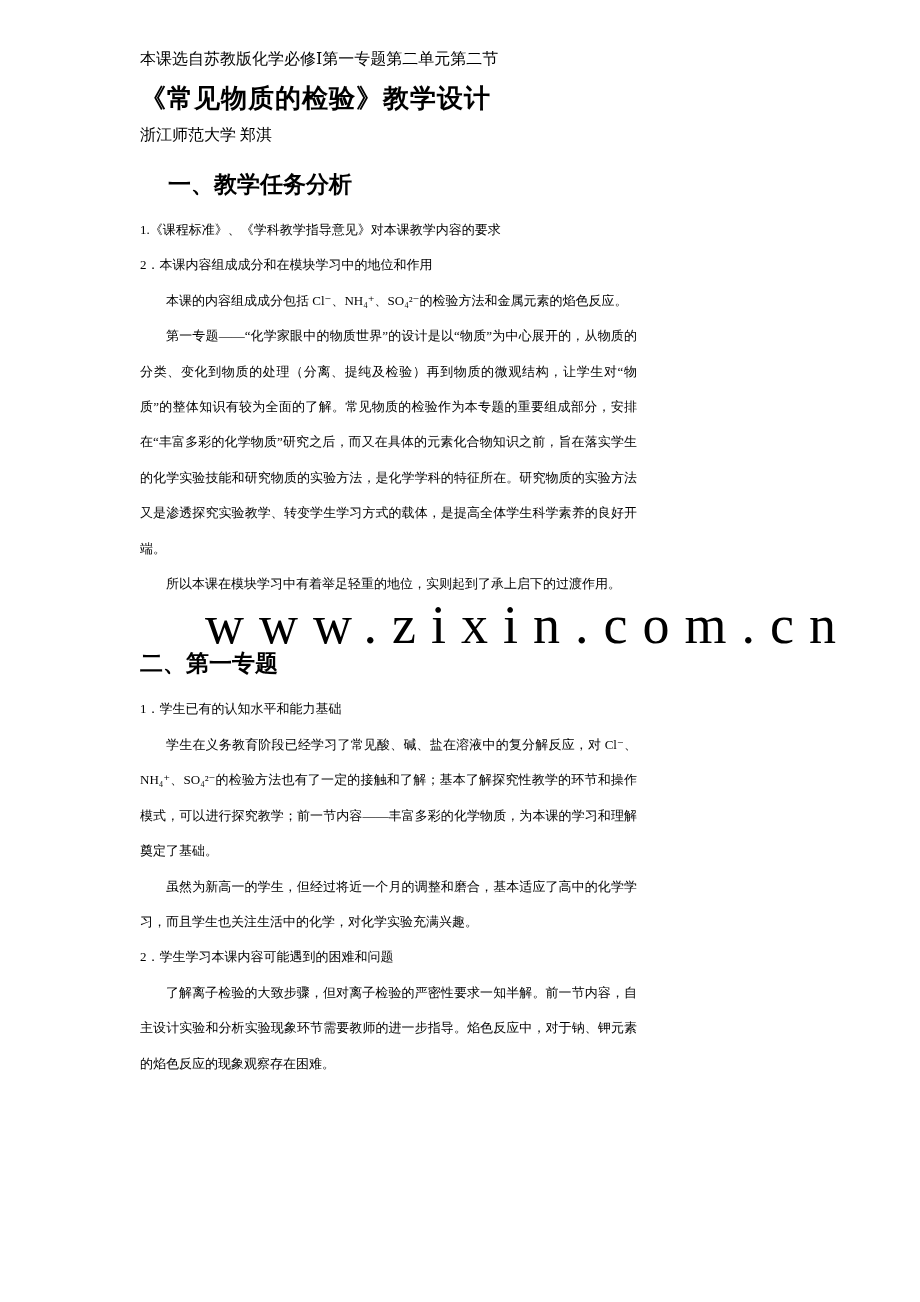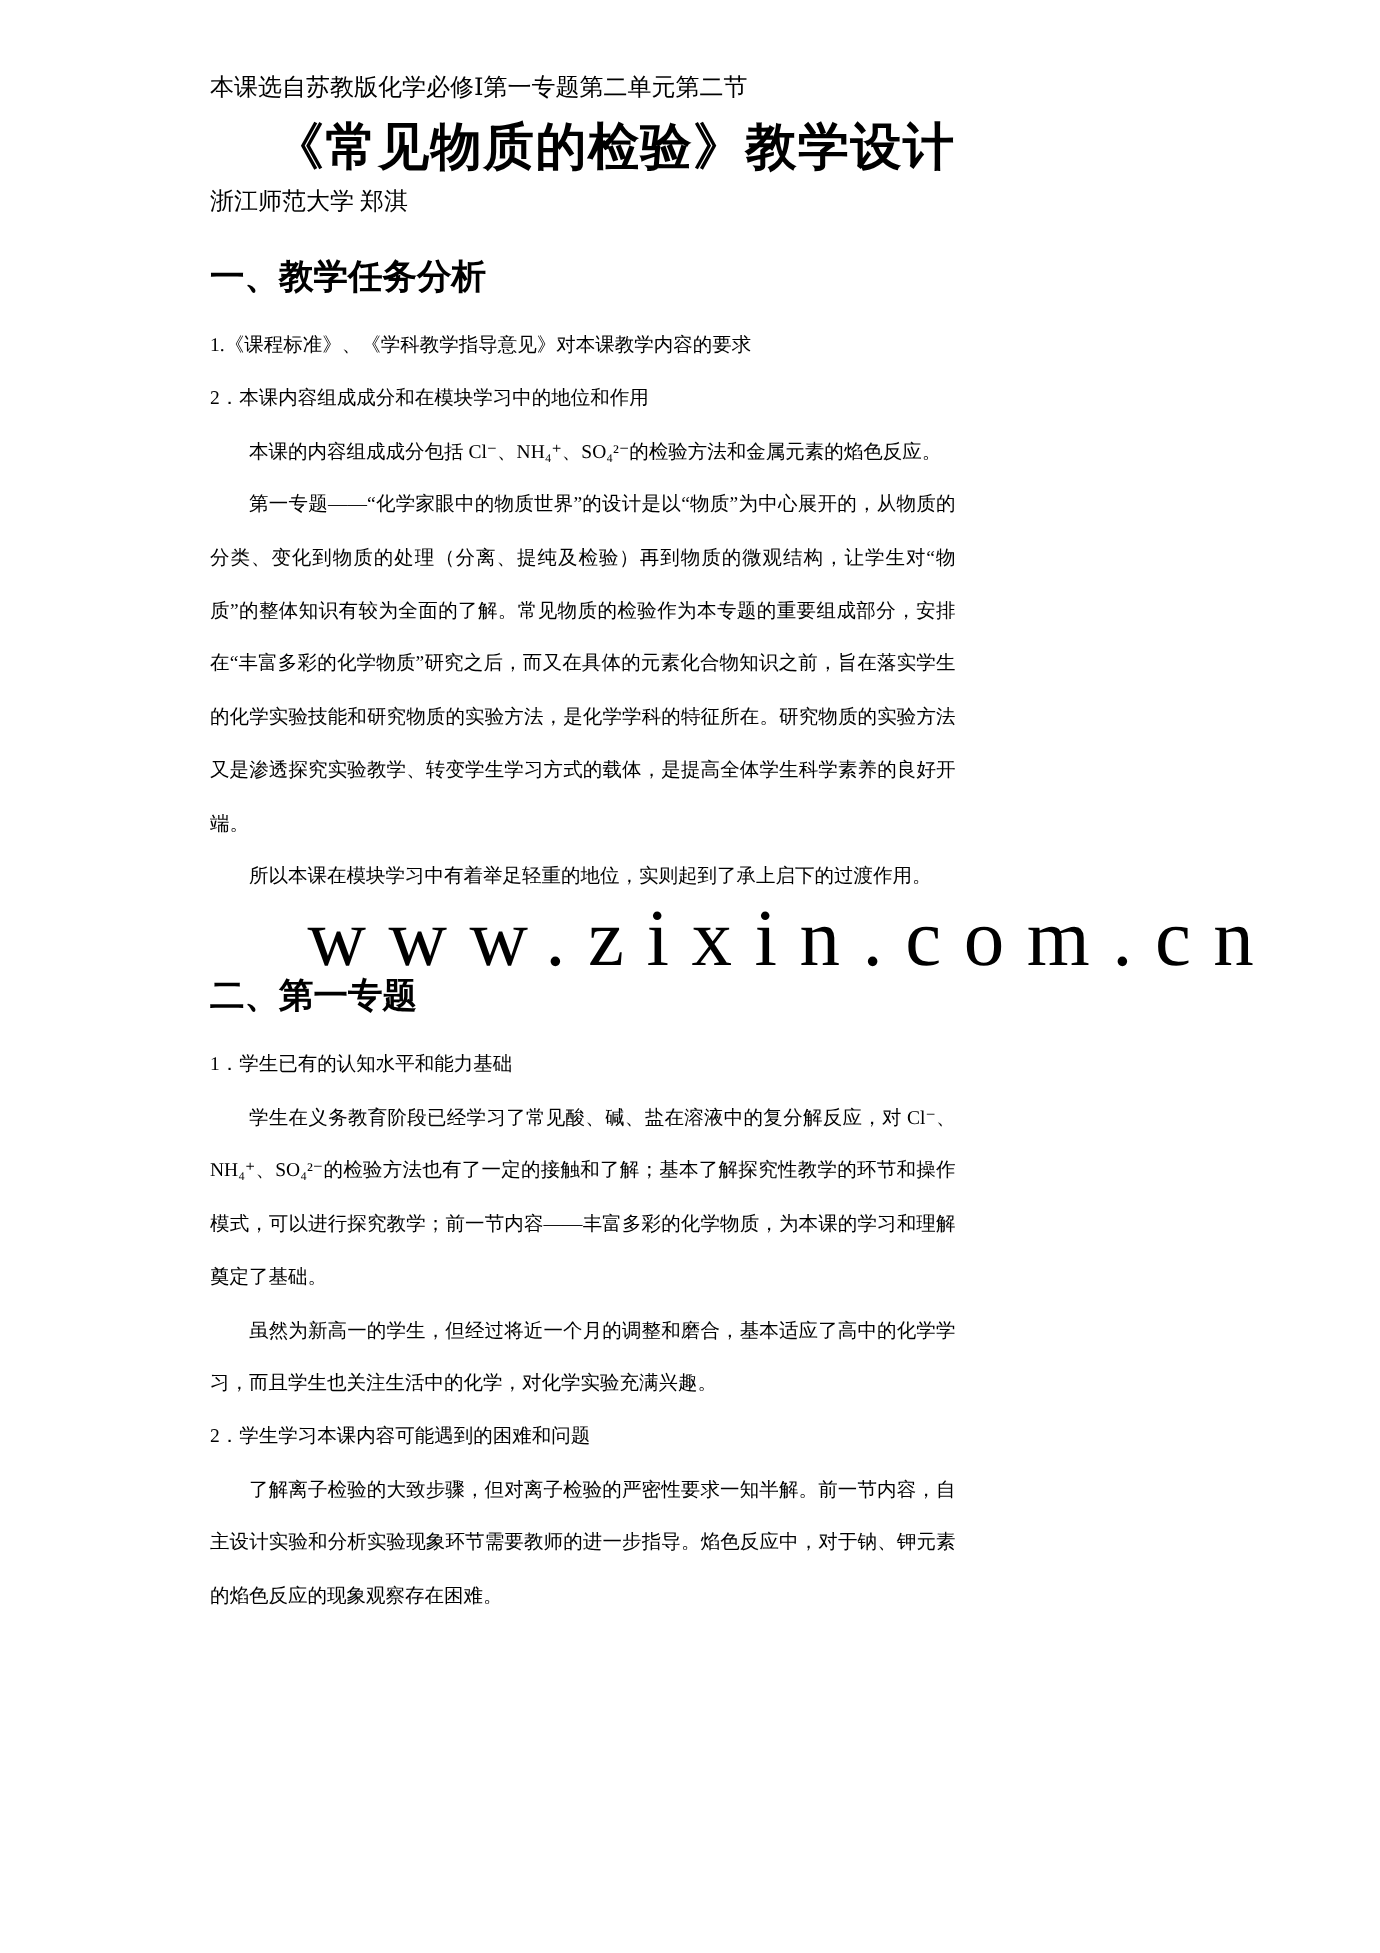--- a/index.html
+++ b/index.html
@@ -36,41 +36,41 @@
     padding: 48px 138px 0 140px;
     width: 775px;
   }
   .source-note {
     font-size: 16px;
     line-height: 22px;
     margin: 0;
   }
   .doc-title {
     font-family: "Liberation Sans", "DejaVu Sans", sans-serif;
-    font-size: 34px;
+    font-size: 26px;
     font-weight: bold;
-    text-align: right;
+    text-align: left;
     line-height: 36px;
     margin: 10px 0 6px 0;
     letter-spacing: 1px;
   }
   .author-line {
     font-size: 16px;
     line-height: 22px;
     text-align: left;
     margin: 8px 0 0 0;
   }
   .section-heading {
     font-family: "Liberation Sans", "DejaVu Sans", sans-serif;
     font-size: 23px;
     font-weight: bold;
     line-height: 30px;
     margin: 0 0 13px 0;
   }
-  .sec1-heading { margin-top: 23px; }
+  .sec1-heading { margin-top: 23px; margin-left: 28px; }
   .sec2-heading { margin-top: 47px; }
   .para {
     font-size: 13px;
     line-height: 35.4px;
     margin: 0;
     text-align: justify;
   }
   .indent { text-indent: 2em; }
 </style>
 </head>

